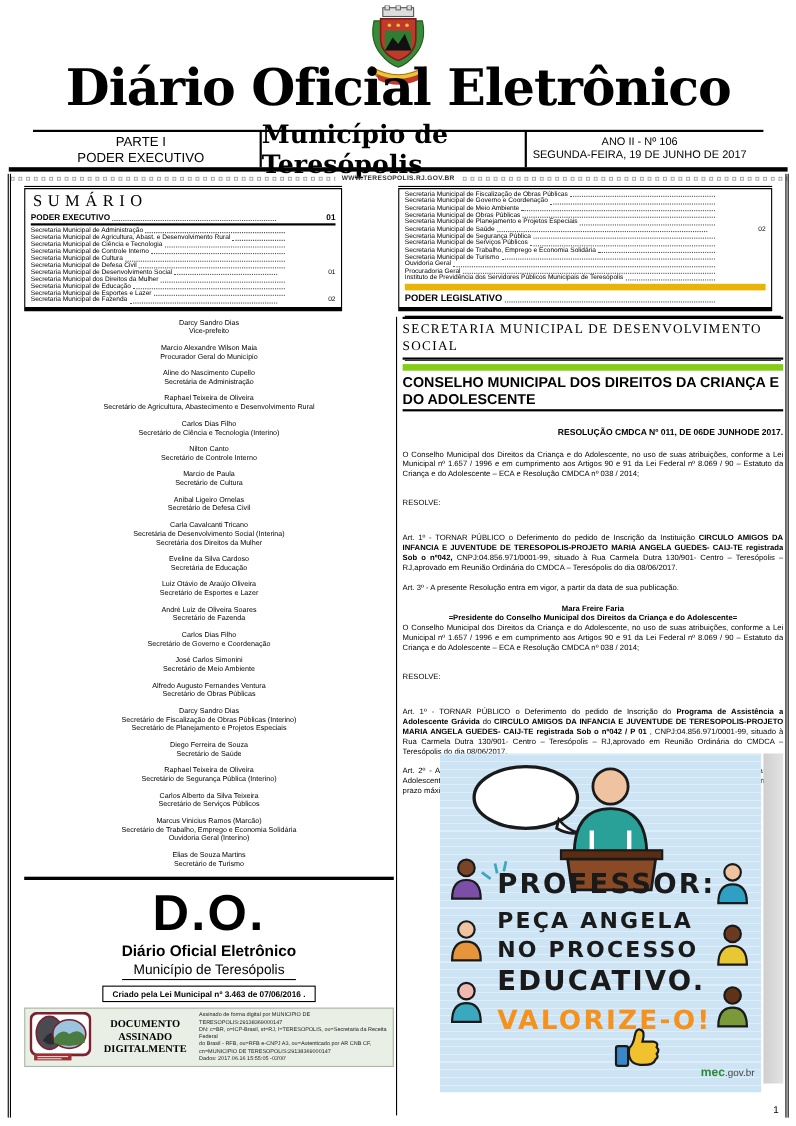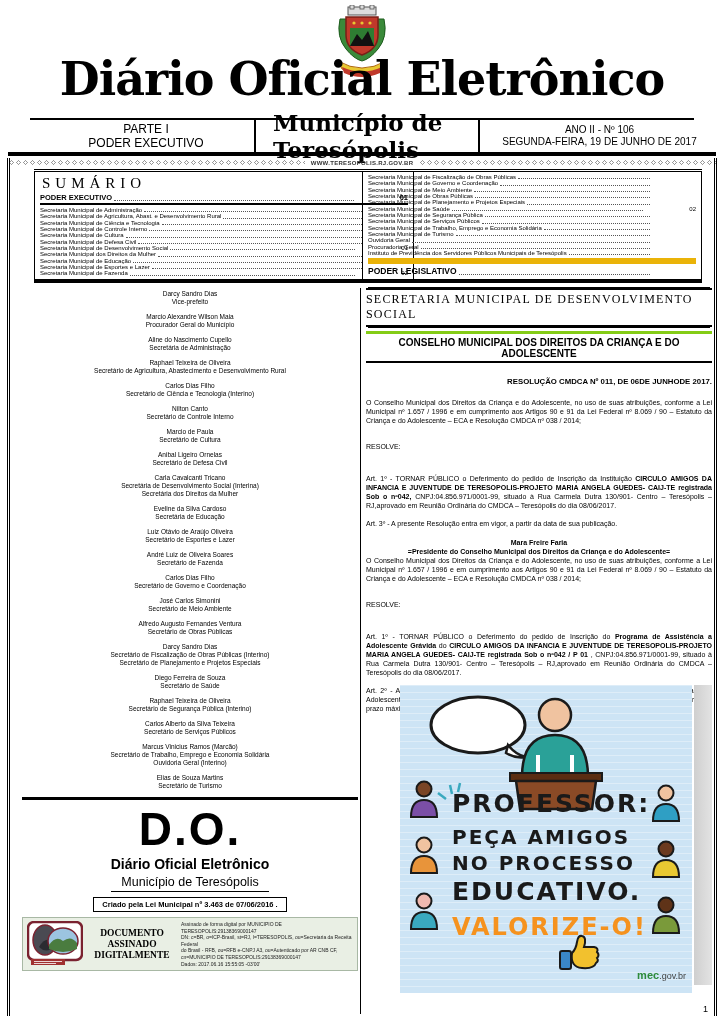--- a/index.html
+++ b/index.html
@@ -8,38 +8,38 @@
     position:relative; width:724px; height:1024px; background:#fff;
     font-family:"Liberation Sans", sans-serif; color:#000; overflow:hidden;
   }
   
   .crest { position:absolute; left:332px; top:5px; width:60px; height:78px; }
   .masthead {
     position:absolute; left:0; top:52px; width:724px; text-align:center;
     font-family:"DejaVu Serif", serif; font-weight:bold; font-size:46px; letter-spacing:-1px;
   }
   .mast-rule { position:absolute; left:30px; top:118px; width:664px; height:2px; background:#000; }
-  .band { position:absolute; left:38px; top:120px; width:664px; height:32px; display:flex;gap:17px; }
+  .band { position:absolute; left:20px; top:120px; width:664px; height:32px; display:flex; }
   .band-cell { display:flex; flex-direction:column; justify-content:center; align-items:center; }
   .band-left { width:218px; border-right:2px solid #000; font-size:12px; line-height:14px; }
   .band-mid { flex:1; border-right:2px solid #000; font-family:"DejaVu Serif", serif; font-weight:bold; font-size:23px; }
   .band-right { width:205px; font-size:10px; font-weight:normal; line-height:12px; }
   .thick-rule { position:absolute; left:8px; top:152px; width:708px; height:4px; background:#000; }
   .web-row { position:absolute; left:8px; top:158px; width:708px; height:9px; display:flex; align-items:center; }
   .chain { flex:1; height:7px;
     background-image:radial-gradient(circle 2.4px at 3.5px 3.5px, rgba(255,255,255,0) 1.3px, #999 1.4px 2.1px, rgba(255,255,255,0) 2.2px);
     background-size:7px 7px; background-repeat:repeat-x; }
   .web-url { font-size:6px; font-weight:bold; color:#333; padding:0 6px; letter-spacing:.3px; }
   
   .edge { position:absolute; top:158px; height:858px; width:3px; border-left:1px solid #000; border-right:1px solid #000; }
   .edge.l { left:7px; } .edge.r { right:7px; }
   
   .sum-box { position:absolute; top:171px; height:112px; border:1px solid #000; border-bottom:4px solid #000; padding:2px 5px 0 5px; }
   .sum-box::before { content:""; position:absolute; left:-1px; right:-1px; top:-3px; border-top:1px solid #000; }
-  .sum-left { left:34px; width:380px; }
+  .sum-left { left:22px; width:289px; }
   .sum-right { left:362px; width:340px; }
   .sum-title { font-family:"Liberation Serif", serif; font-size:15px; letter-spacing:5px; margin:1px 0 1px 2px; }
   .sum-exec { display:flex; align-items:flex-end; font-size:7.5px; font-weight:bold; border-bottom:2px solid #000; padding-bottom:1px; margin-bottom:2px; }
   .sum-row { display:flex; align-items:flex-end; font-size:6px; line-height:6.35px; }
   .sum-lbl { white-space:nowrap; }
   .leader { flex:1; border-bottom:1px dotted #555; margin:0 2px 1px 2px; min-width:8px; }
   .sum-pg { white-space:nowrap;padding-left:44px; }
   .sum-leg { display:flex; align-items:flex-end; font-size:8.5px; font-weight:bold; border-top:6px solid #eab308; margin-top:2px; padding-top:2px; }
   
   .col-divider { position:absolute; left:360px; top:288px; width:1px; height:726px; background:#000; }
@@ -54,21 +54,21 @@
   .do-title { font-size:14px; font-weight:bold; margin-top:4px; }
   .do-sub { font-size:12.5px; display:inline-block; border-bottom:1px solid #000; padding:0 10px 2px; }
   .do-law { display:inline-block; border:1px solid #000; font-size:7.5px; font-weight:bold; padding:2px 8px; margin-top:5px; }
   .sig-block { margin-top:5px; display:flex; gap:5px; background:#e9efe4; border:1px solid #a8b8a4; padding:3px 4px; align-items:center; }
   .sig-label { width:88px; text-align:center; font-family:"Liberation Serif", serif; font-weight:bold; font-size:9.5px; line-height:11px; }
   .sig-text { flex:1; font-size:5px; line-height:6.6px; color:#222; text-align:left; }
   
   .right-col { position:absolute; left:366px; top:288px; width:346px; }
   .dept-header { font-family:"Liberation Serif", serif; font-size:12px; letter-spacing:1.2px; text-align:left; padding:2px 0 3px;
     border-top:2px double #000; border-bottom:2px double #000; box-shadow:0 -3px 0 -2px #000, 0 3px 0 -2px #000; }
-  .council-box { border-top:3px solid #84cc16; border-bottom:2px solid #000; text-align:center; font-weight:bold; font-size:10px; padding:2.5px 0; margin-top:4px; }
+  .council-box { border-top:6px solid #84cc16; border-bottom:2px solid #000; font-weight:bold; font-size:13px; padding:2.5px 0; margin-top:4px; }
   .resolutions { max-height:392px; overflow:hidden; }
   .res-heading { text-align:right; font-weight:bold; font-size:7.8px; margin:14px 0 12px; }
   .res-body { font-size:7px; line-height:9px; text-align:justify; }
   .res-resolve { font-size:7px; margin:18px 0 24px; }
   .res-article { font-size:7px; line-height:9px; text-align:justify; margin-bottom:9px; }
   .res-signer { text-align:center; font-weight:bold; font-size:7px; line-height:9px; margin-top:10px; }
   
   .poster { position:absolute; left:34px; top:397px; width:312px; height:308px; }
   .poster-blue { position:absolute; left:0; top:0; width:292px; height:308px; background:#cde4f5;
     background-image:repeating-linear-gradient(180deg, rgba(255,255,255,.35) 0 1px, rgba(255,255,255,0) 1px 7px); }
@@ -460,21 +460,21 @@
           <path d="M-13,28 q0,-17 13,-17 q13,0 13,17 z" stroke="#1a1a1a" stroke-width="2" fill="#7a9a3a"></path>
         </g>
 
         <g transform="translate(160,254)">
           <rect x="0" y="12" width="11" height="18" rx="2" stroke="#1a1a1a" stroke-width="2" fill="#3a87c8"></rect>
           <path d="M12,14 q-2,14 10,15 q12,1 14,-5 q3,-2 1,-5 q3,-3 0,-6 q2,-4 -3,-5 l-10,0 q3,-10 -2,-11 q-4,-1 -5,6 q-1,7 -5,11 z" stroke="#1a1a1a" stroke-width="2" fill="#f2c12e"></path>
         </g>
       </svg>
       <div id="poster-lines">
           <div class="poster-line pl-0" style="color: rgb(26, 26, 26);">PROFESSOR:</div>
-          <div class="poster-line pl-1" style="color: rgb(26, 26, 26);">PEÇA AMIGOS</div>
+          <div class="poster-line pl-1" style="color: rgb(26, 26, 26);">PEÇA ANGELA</div>
           <div class="poster-line pl-2" style="color: rgb(26, 26, 26);">NO PROCESSO</div>
           <div class="poster-line pl-3" style="color: rgb(26, 26, 26);">EDUCATIVO.</div>
           <div class="poster-line pl-4" style="color: rgb(245, 146, 30);">VALORIZE-O!</div>
         </div>
       <div class="mec"><b>mec</b><span>.gov.br</span></div>
     </div>
   </div>
 
   <div class="pgnum">1</div>
 </div>

